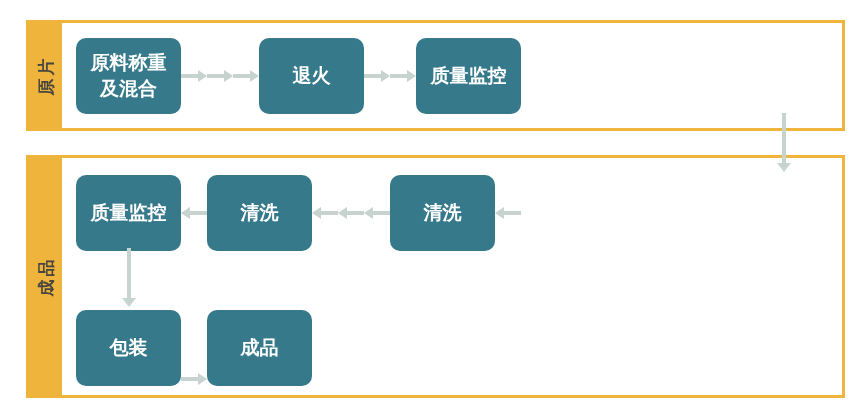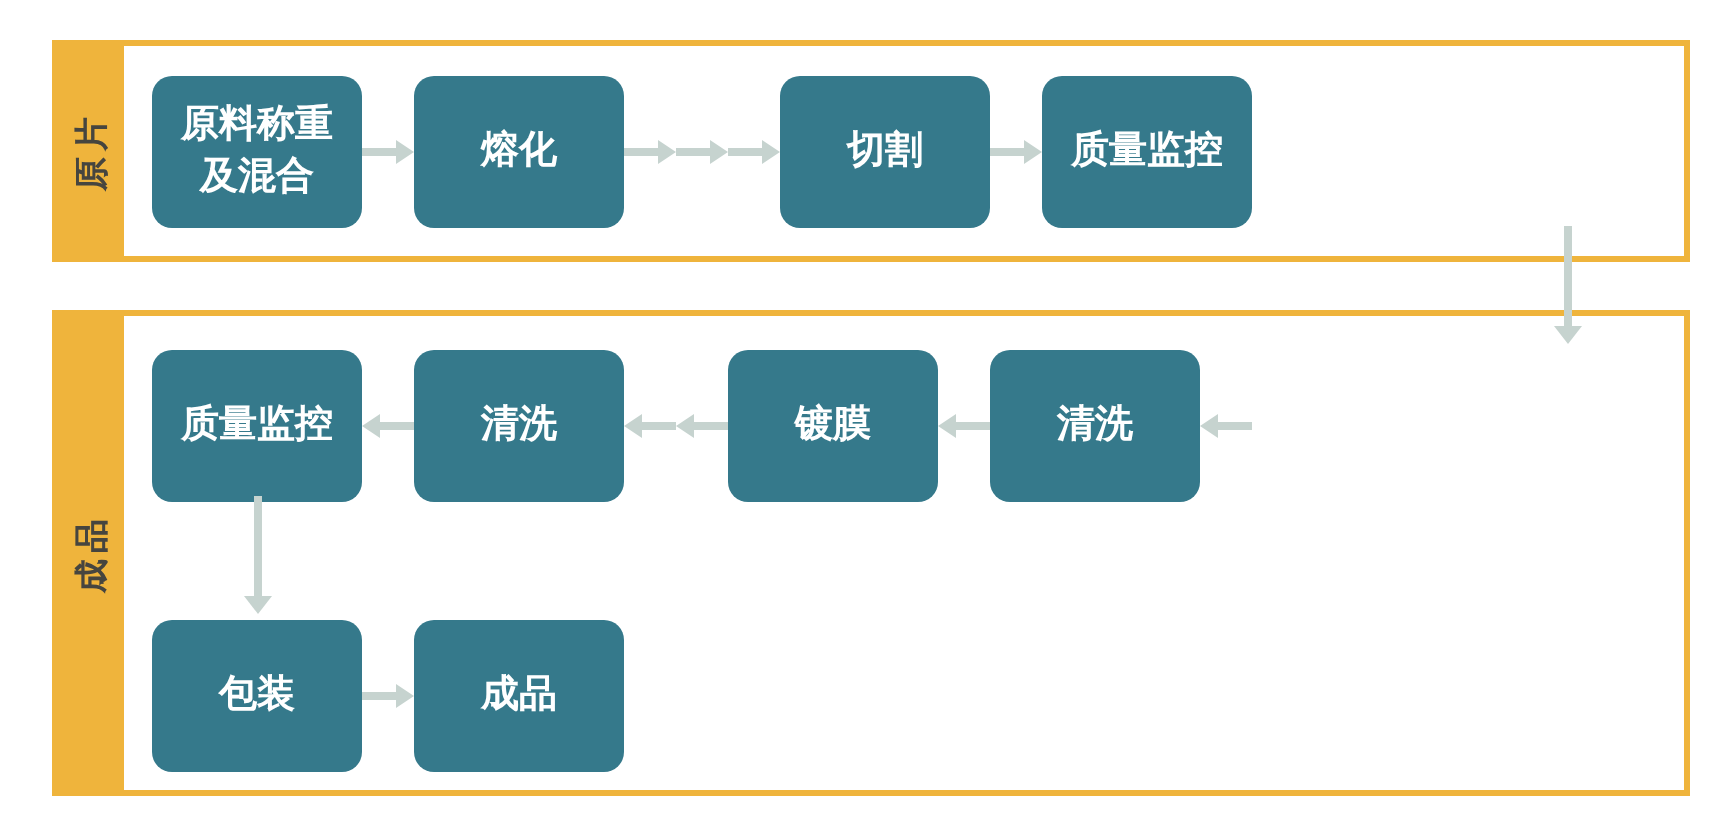--- a/index.html
+++ b/index.html
@@ -52,21 +52,21 @@
   }
   .lane-1 .lane-content { justify-content: center; }
 
   .flow-row {
     display: flex;
     flex-direction: row;
     align-items: center;
   }
   .flow-row.reverse { flex-direction: row-reverse; justify-content: flex-end; }
   .row-1 { margin-top: 17px; }
-  .row-2 { margin-top: 59px; }
+  .row-2 { margin-top: 59px; align-items: flex-end; }
 
   
   .step-box {
     width: 105px;
     height: 76px;
     flex: 0 0 105px;
     box-sizing: border-box;
     background: #35798B;
     border-radius: 10px;
     color: #ffffff;
@@ -132,34 +132,33 @@
     <div class="lane-strip">
       <span class="lane-label">原片</span>
     </div>
     <div class="lane-content">
       <div class="flow-row">
         <div class="step-box">原料称重及混合</div>
         <div class="harrow">
           <span class="shaft"></span>
           <span class="head-right"></span>
         </div>
-        <div class="step-box">熔化</div>
-        <div class="harrow">
-          <span class="shaft"></span>
-          <span class="head-right"></span>
-        </div>
-        <div class="harrow">
-          <span class="shaft"></span>
-          <span class="head-right"></span>
-        </div>
-        <div class="harrow">
-          <span class="shaft"></span>
-          <span class="head-right"></span>
-        </div>
-        <div class="step-box">切割</div>
+        <div class="harrow">
+          <span class="shaft"></span>
+          <span class="head-right"></span>
+        </div>
+        <div class="harrow">
+          <span class="shaft"></span>
+          <span class="head-right"></span>
+        </div>
+        <div class="step-box">退火</div>
+        <div class="harrow">
+          <span class="shaft"></span>
+          <span class="head-right"></span>
+        </div>
         <div class="harrow">
           <span class="shaft"></span>
           <span class="head-right"></span>
         </div>
         <div class="step-box">质量监控</div>
       </div>
     </div>
   </section>
 
   <section class="lane lane-2">
@@ -171,21 +170,20 @@
       <div class="flow-row reverse row-1">
         <div class="harrow">
           <span class="head-left"></span>
           <span class="shaft"></span>
         </div>
         <div class="step-box">清洗</div>
         <div class="harrow">
           <span class="head-left"></span>
           <span class="shaft"></span>
         </div>
-        <div class="step-box">镀膜</div>
         <div class="harrow">
           <span class="head-left"></span>
           <span class="shaft"></span>
         </div>
         <div class="harrow">
           <span class="head-left"></span>
           <span class="shaft"></span>
         </div>
         <div class="step-box">清洗</div>
         <div class="harrow">

